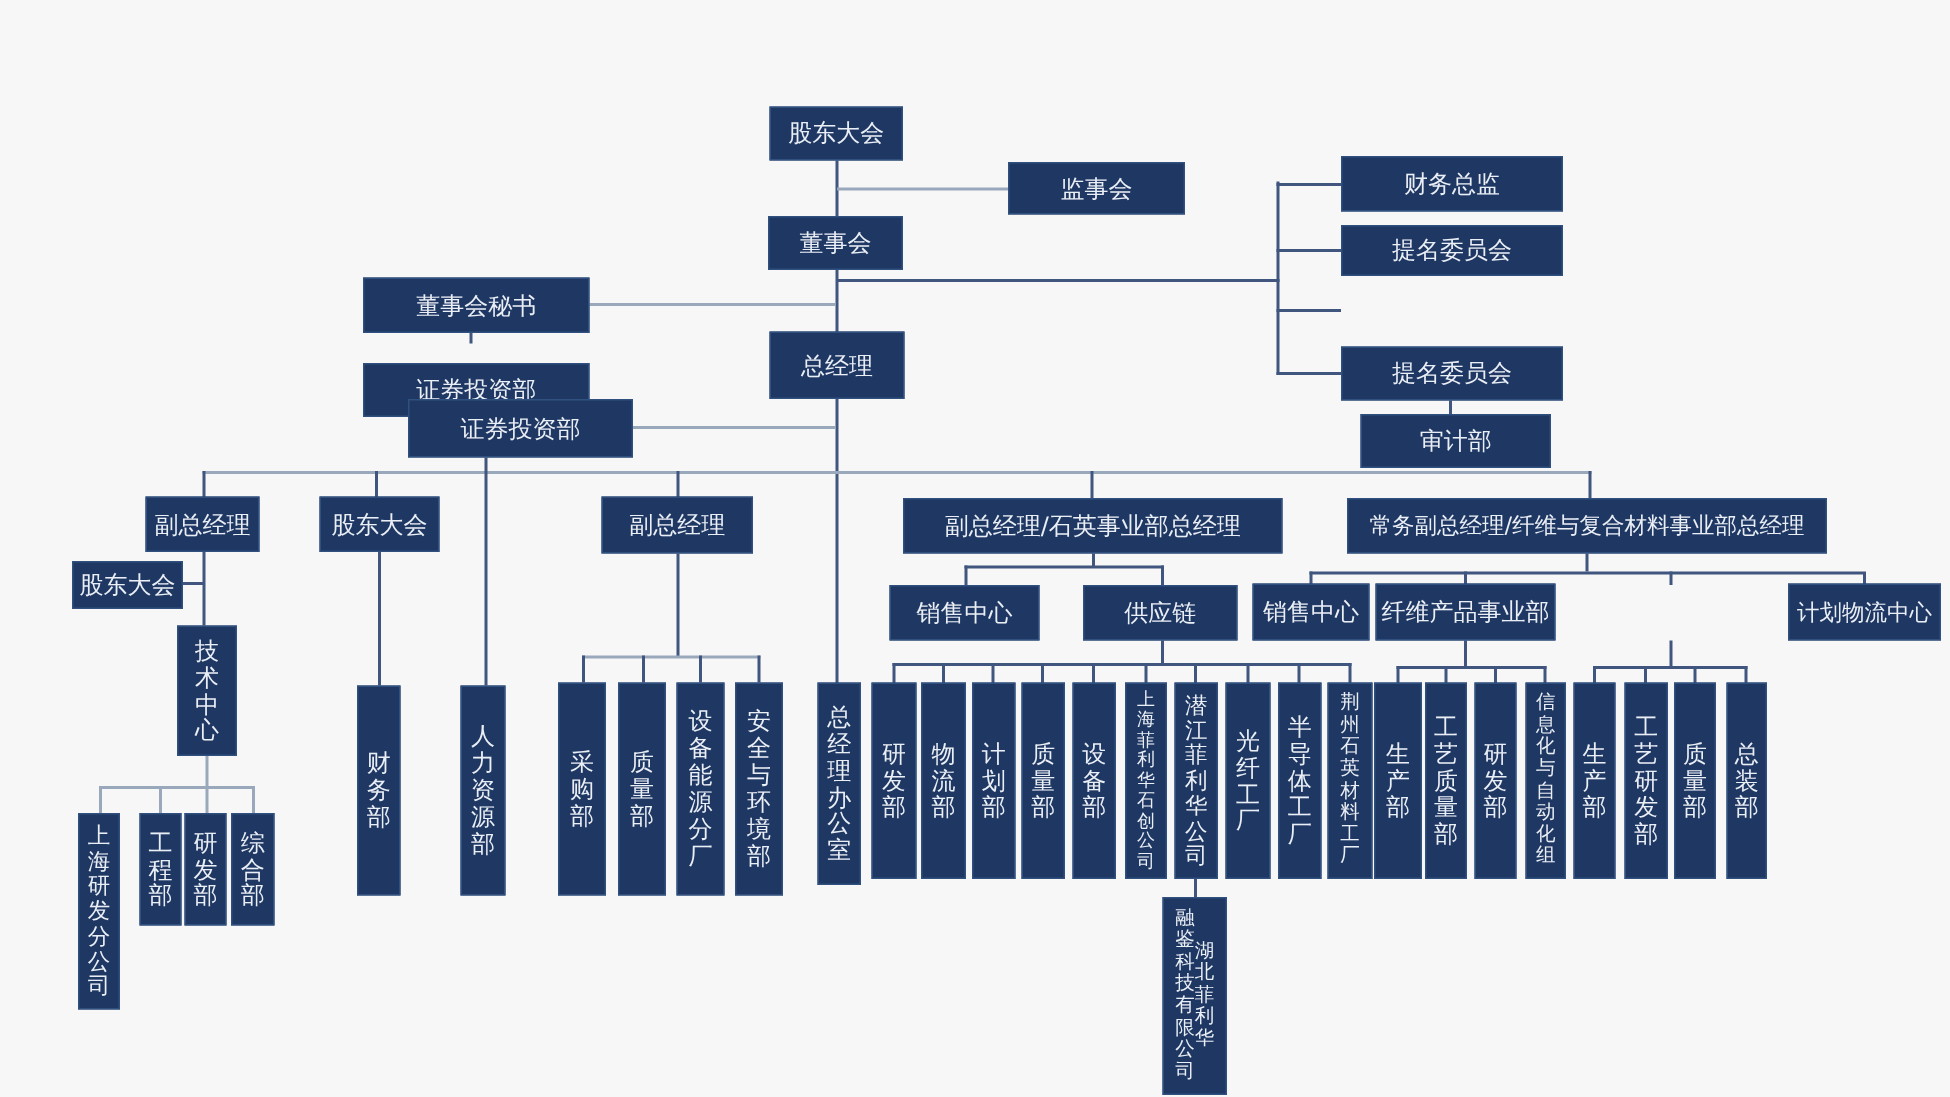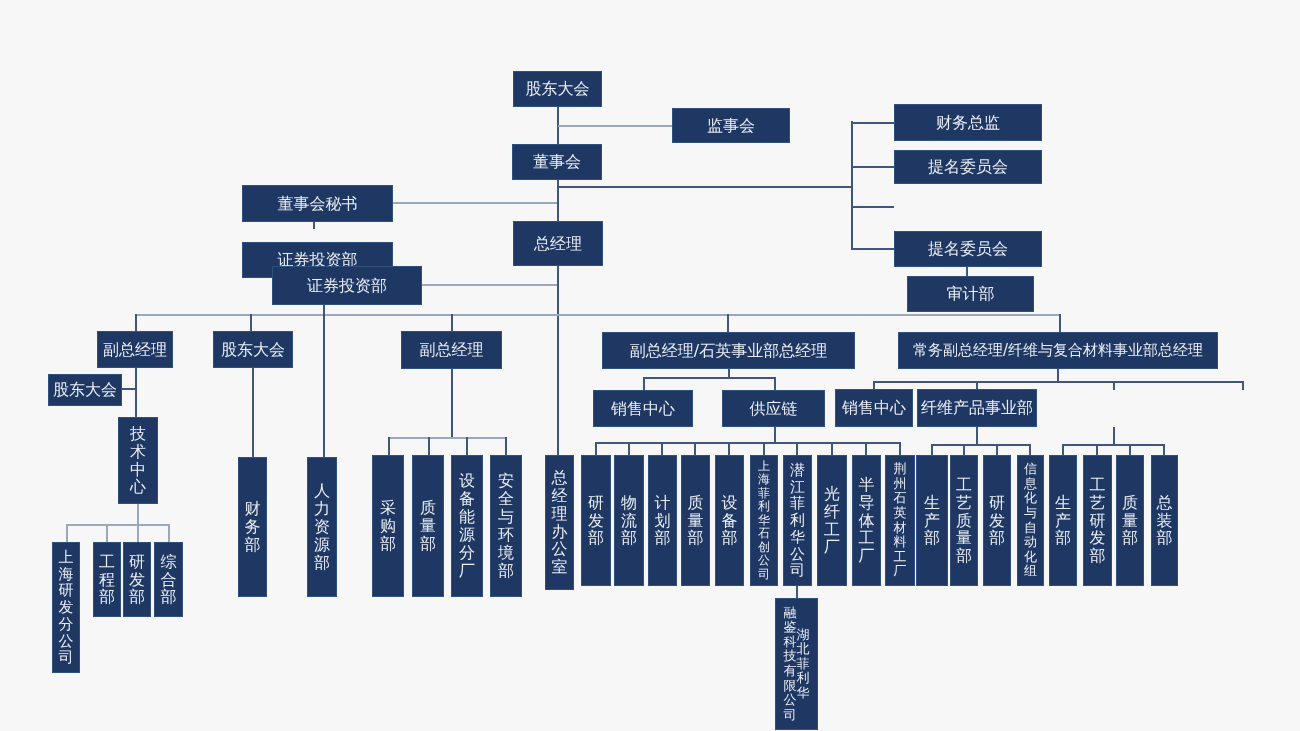--- a/index.html
+++ b/index.html
@@ -341,20 +341,21 @@
         <span>技</span>
         <span>有</span>
         <span>限</span>
         <span>公</span>
         <span>司</span>
       </div>
     </div>
     <div class="node" style="left: 898px; top: 332px; width: 320px; height: 37px; font-size: 15px;">常务副总经理/纤维与复合材料事业部总经理</div>
     <div class="node" style="left: 835px; top: 389px; width: 78px; height: 38px; font-size: 16px;">销售中心</div>
     <div class="node" style="left: 917px; top: 389px; width: 120px; height: 38px; font-size: 16px;">纤维产品事业部</div>
+    <div class="node" style="left: 1192px; top: 389px; width: 102px; height: 38px; font-size: 15px;">计划物流中心</div>
     <div class="node v" style="left: 916px; top: 455px; width: 32px; height: 131px;">
       <div class="vcol" style="font-size: 16px;">
         <span>生</span>
         <span>产</span>
         <span>部</span>
       </div>
     </div>
     <div class="node v" style="left: 950px; top: 455px; width: 28px; height: 131px;">
       <div class="vcol" style="font-size: 16px;">
         <span>工</span>

